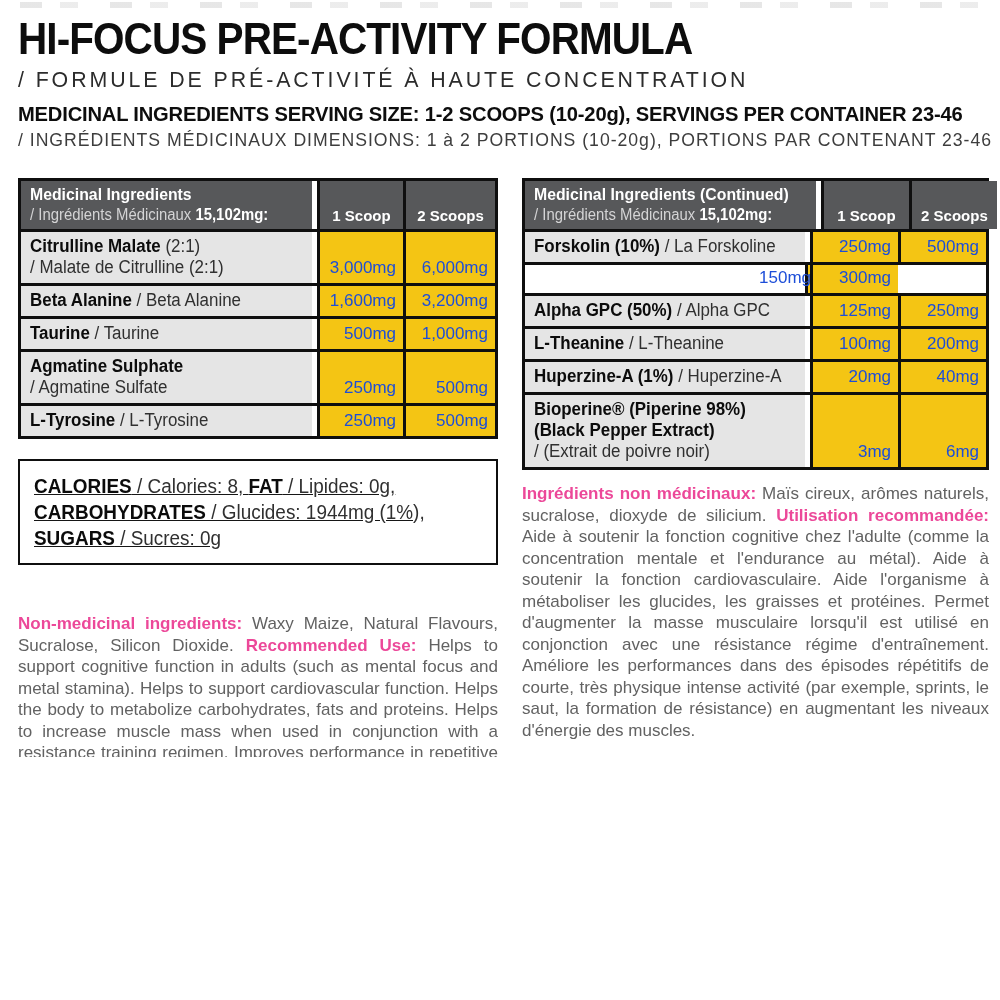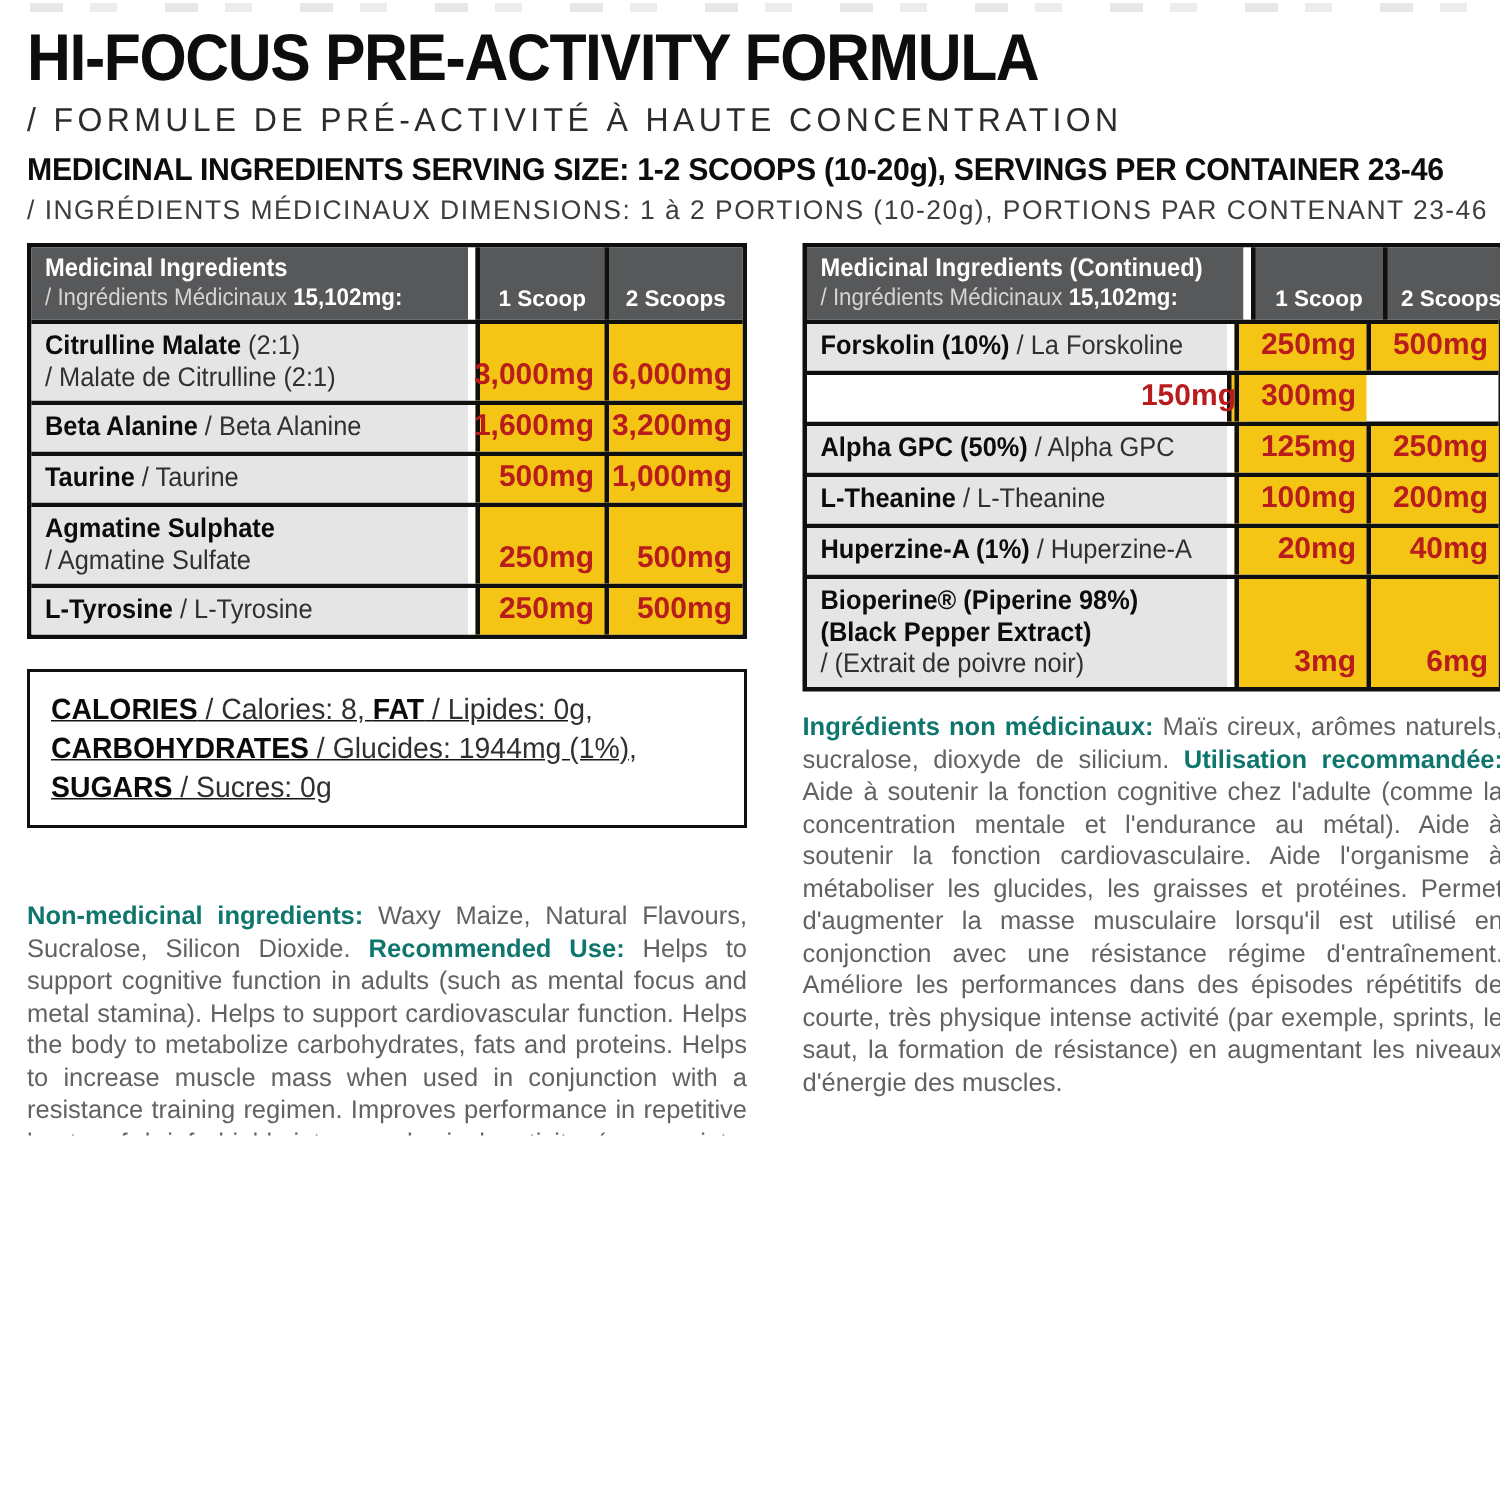--- a/index.html
+++ b/index.html
@@ -34,21 +34,21 @@
     margin-top: 9px; font-size: 21px; font-weight: bold; letter-spacing: -0.2px;
     color: #0d0d0d; white-space: nowrap;
     transform: scaleX(0.96); transform-origin: 0 50%;
   }
   .serving-fr {
     margin-top: 4px; font-size: 18px; letter-spacing: 1px; color: #3d3d3d;
     white-space: nowrap; transform: scaleX(0.98); transform-origin: 0 50%;
   }
 
   
-  .columns { display: grid; grid-template-columns: 480px 467px; column-gap: 37px; margin-top: 11px; align-items: start; }
+  .columns { display: grid; grid-template-columns: 480px 467px; column-gap: 24px; margin-top: 27px; align-items: start; }
 
   
   .itable { border: 3px solid #0f0f0f; background: #fff; }
   .irow { display: grid; grid-template-columns: 1fr 5px 86px 92px; min-height: 31px; }
   .t2 .irow { grid-template-columns: 1fr 5px 88px 88px; }
   .irow + .irow { border-top: 3px solid #0f0f0f; }
   .gutter { background: #ffffff; }
   .v1, .v2 { border-left: 3px solid #0f0f0f; }
 
   .thead { min-height: 46px; }
@@ -61,31 +61,31 @@
   .h2line b { color: #ffffff; }
   .colhead { display: flex; align-items: flex-end; justify-content: center;
              font-weight: bold; font-size: 15px; padding-bottom: 5px; }
 
   .namecell { background: #e5e5e5; padding: 4px 6px 5px 9px; }
   .nline { font-size: 18px; line-height: 21px; color: #303030; white-space: nowrap;
            transform: scaleX(0.94); transform-origin: 0 50%; }
   .nline b { color: #0c0c0c; }
   .nline.b2 { font-weight: bold; color: #0c0c0c; }
   .valcell { background: #F4C514; display: flex; align-items: flex-end; justify-content: flex-end;
-             font-size: 20px; color: #b91c1c; padding: 3px 7px 5px 3px; font-weight: bold; }
+             font-size: 17px; color: #1d4ed8; padding: 3px 7px 5px 3px; }
 
   
   .calbox { margin-top: 20px; border: 2px solid #0f0f0f; padding: 12px 12px 12px 14px; text-decoration: underline; }
   .calline { font-size: 19.5px; line-height: 26px; color: #303030; white-space: nowrap;
              transform: scaleX(0.97); transform-origin: 0 50%; }
   .calline b { color: #0b0b0b; }
 
   
   .para { margin: 0; font-size: 17px; line-height: 21.5px; text-align: justify; color: #626262; }
-  .para b { color: #0f766e; }
+  .para b { color: #ec4899; }
   .para-left { margin-top: 48px; }
   .para-right { margin-top: 13px; }
 
   .hide-empty:empty { display: none; }
 </style>
 </head>
 <body>
 
 <div class="page">
   <div class="top-artifact"></div>

